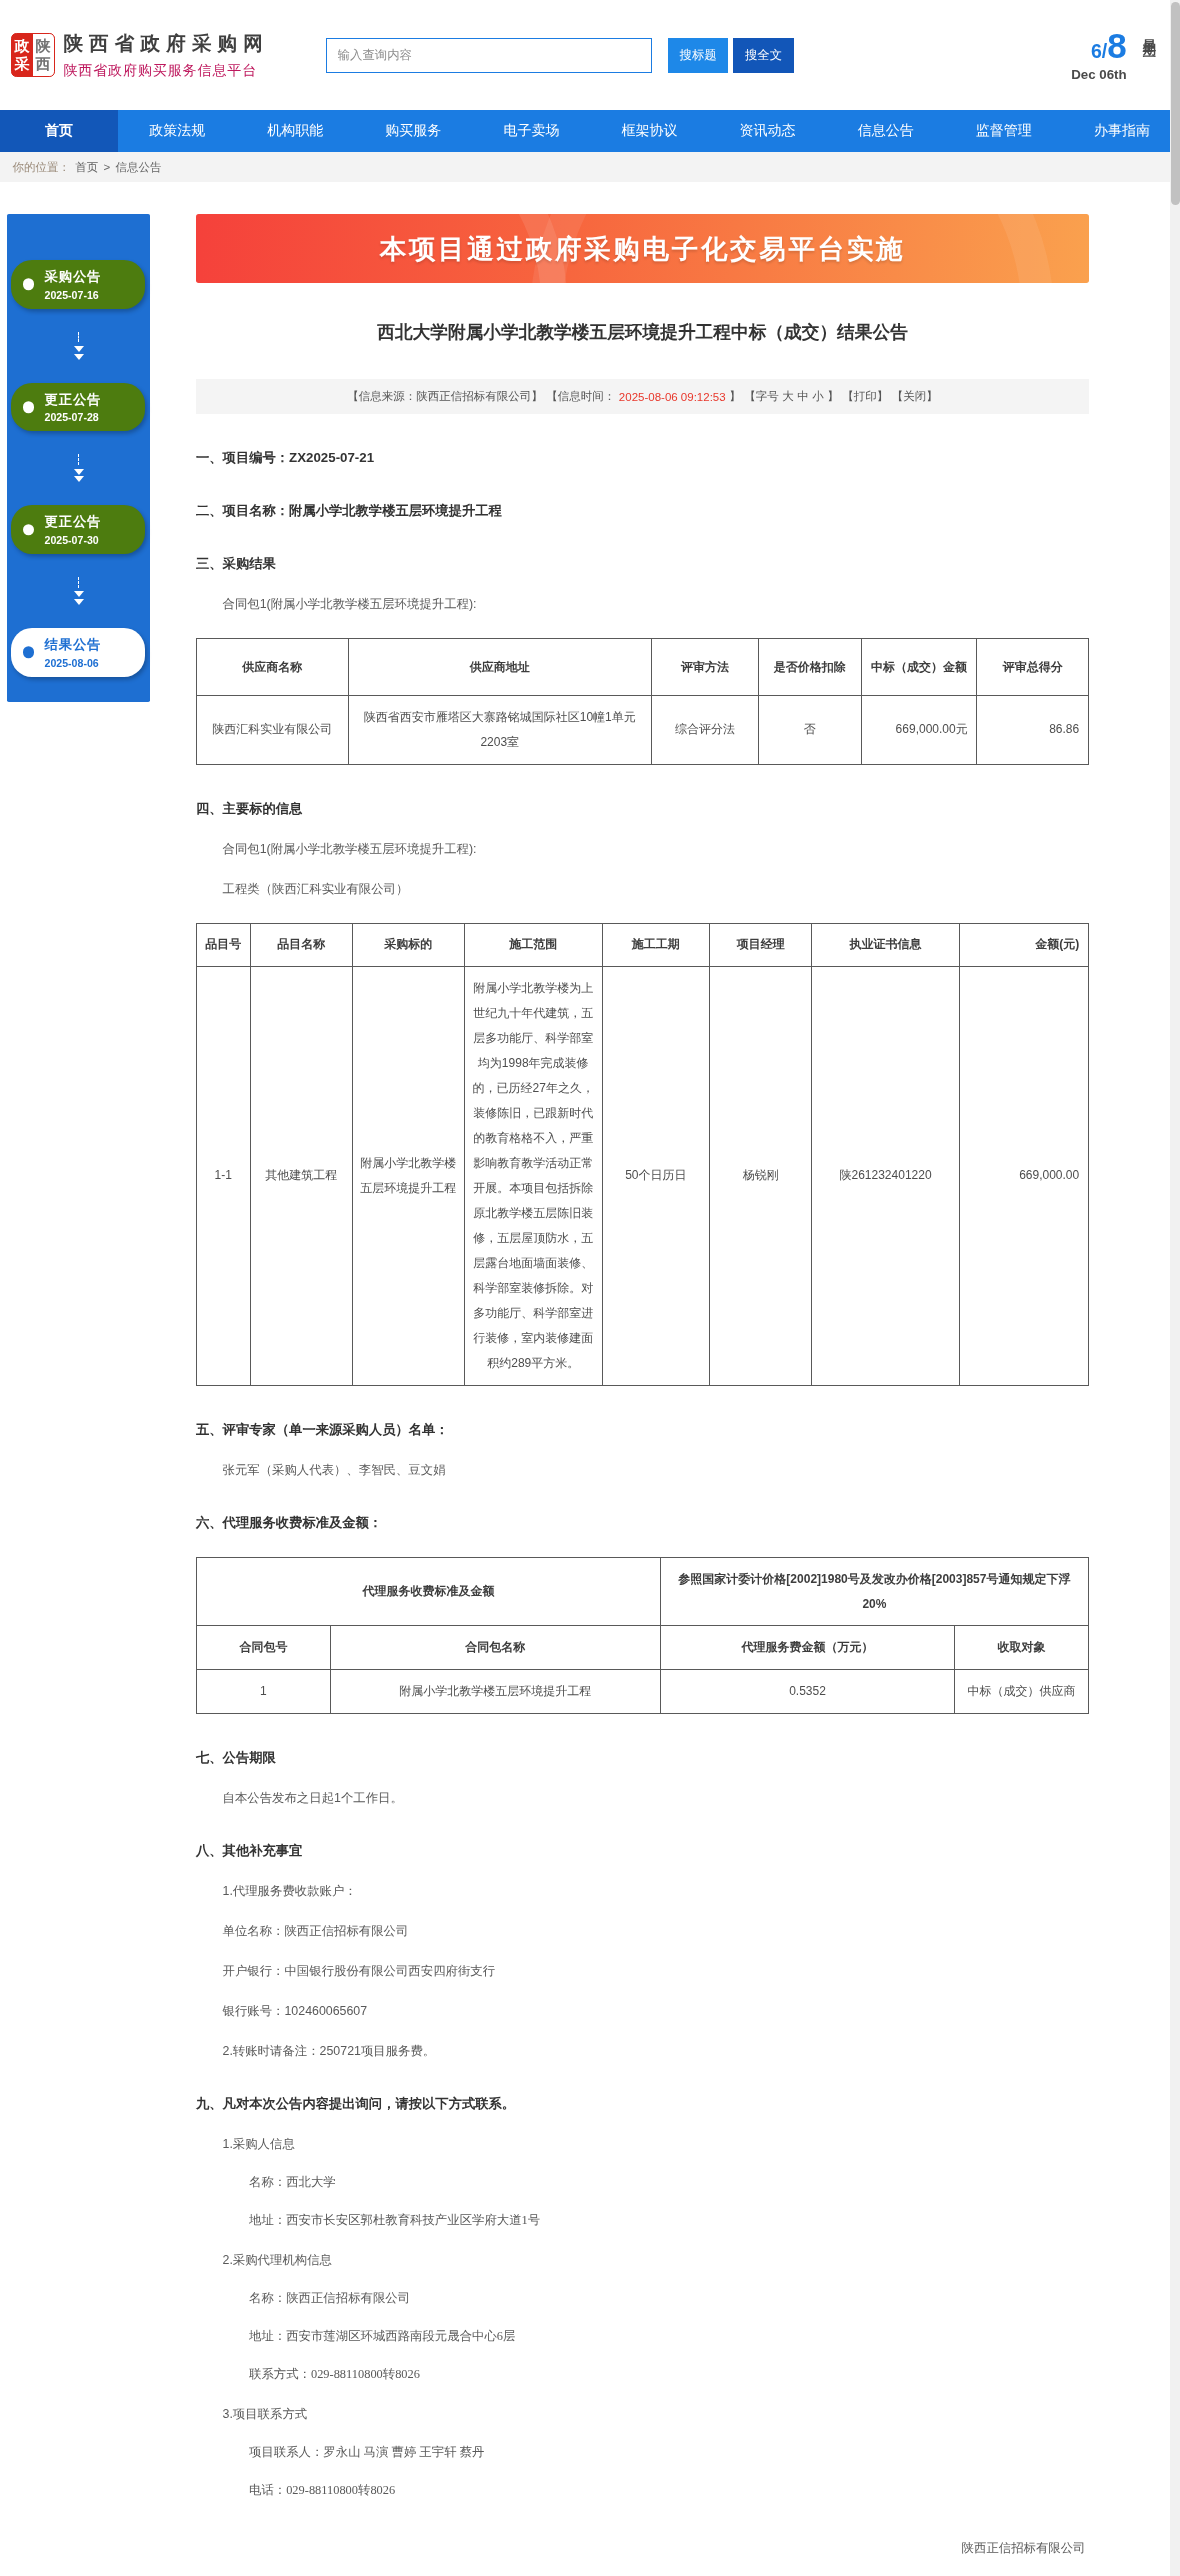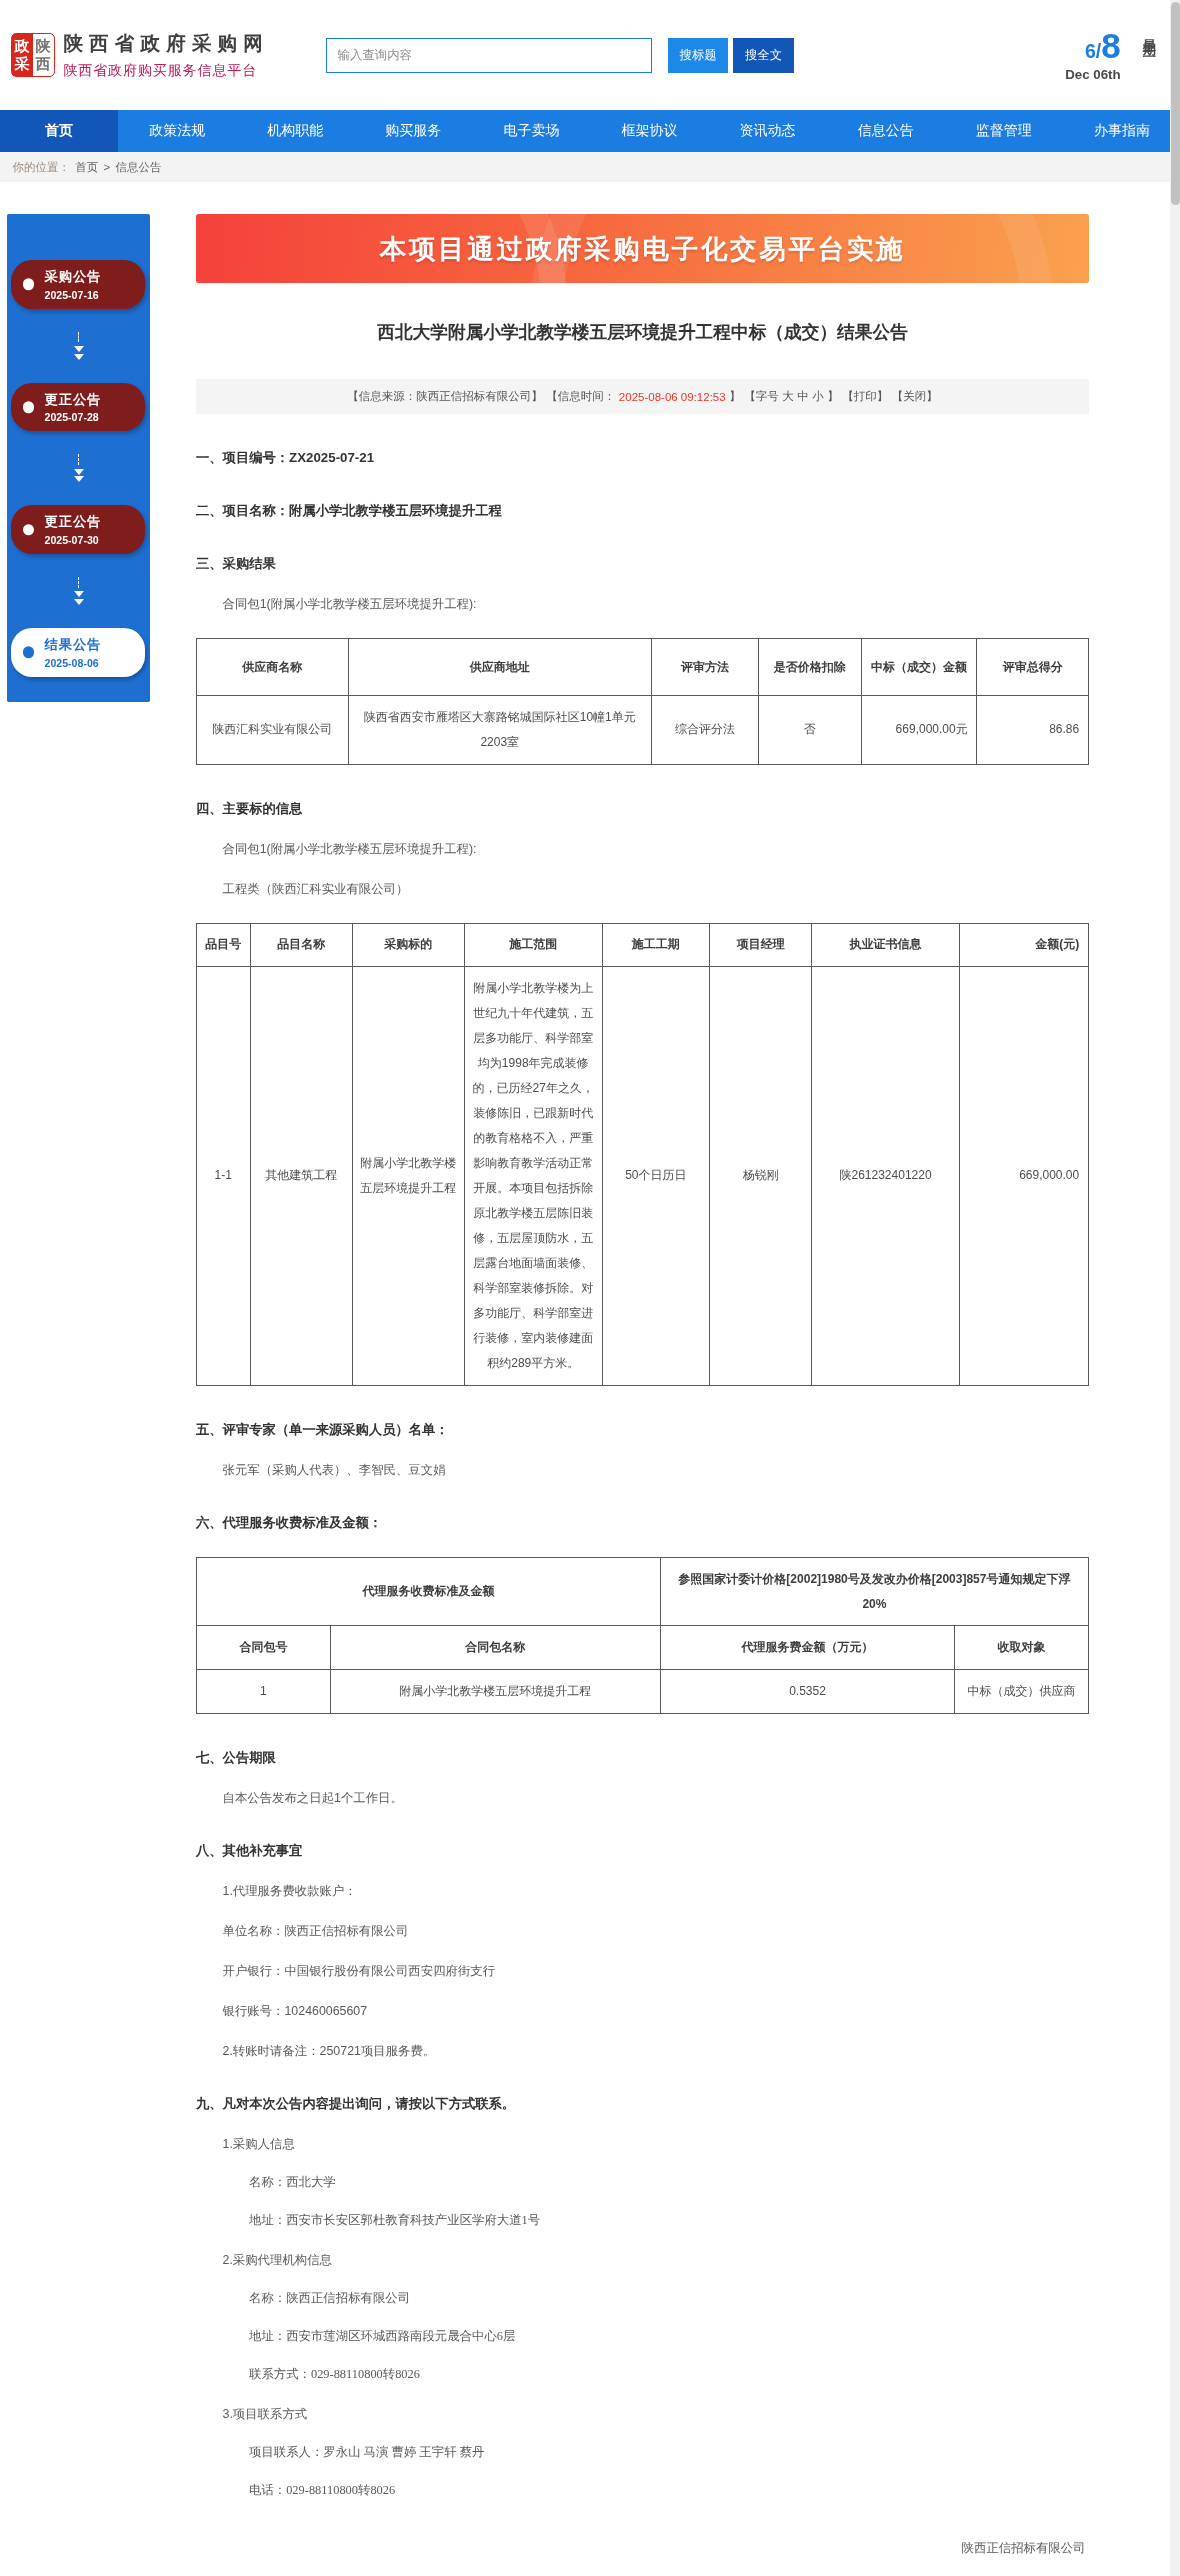--- a/index.html
+++ b/index.html
@@ -15,40 +15,40 @@
   .logo-col1 { width:50%; color:#fff; font-weight:bold; font-size:15px; line-height:1.25; text-align:center; padding-top:2.7px; }
   .logo-col2 { width:50%; background:#fff; color:#737373; font-weight:bold; font-size:15px; line-height:1.25; text-align:center; padding-top:2.7px; }
   .site-titles { margin-left:8.8px; }
   .site-title { font-size:19.5px; font-weight:bold; color:#3f3f3f; letter-spacing:6.2px; }
   .site-subtitle { font-size:14px; color:#be185d; margin-top:5.3px; letter-spacing:0.9px; }
   .search-wrap { margin-left:57px; display:flex; align-items:center; }
   .search-input { width:326px; height:35px; border:1.8px solid #1b7ce2; padding:0 10.6px; font-size:12.4px; color:#333; outline:none; }
   .search-input::placeholder { color:#8c8c8c; }
   .btn-search-title { height:35px; padding:0 11.5px; background:#1e88e8; color:#fff; font-size:12.4px; border:none; margin-left:16px; cursor:pointer; }
   .btn-search-full { height:35px; padding:0 11.5px; background:#1256b8; color:#fff; font-size:12.4px; border:none; margin-left:5.3px; cursor:pointer; }
-  .date-block { margin-left:auto; display:flex; align-items:flex-start; gap:18px; padding-right:14px; }
+  .date-block { margin-left:auto; display:flex; align-items:flex-start; gap:12px; padding-right:14px; }
   .date-nums { text-align:right; }
   .date-frac { color:#1b7ce2; font-weight:bold; line-height:1; }
   .date-frac .m { font-size:19.5px; }
   .date-frac .d { font-size:35px; }
   .date-en { font-size:13.3px; font-weight:bold; color:#4a4a4a; margin-top:3.5px; }
   .weekday { width:16px; font-size:13.3px; font-weight:bold; color:#4a4a4a; line-height:1.6; word-break:break-all; writing-mode:vertical-lr; letter-spacing:3.5px; }
   
   .nav-bar { height:42px; background:#1b7ce2; display:flex; align-items:stretch; }
   .nav-item { flex:1; display:flex; align-items:center; justify-content:center; color:#fff; font-size:14px; text-decoration:none; cursor:pointer; }
   .nav-item.active { background:#1257b8; font-weight:bold; }
   
   .crumb-bar { height:30px; background:#f3f3f3; display:flex; align-items:center; padding-left:12.4px; font-size:11.5px; }
   .crumb-prefix { color:#9b8b7a; }
   .crumb-link { color:#666; margin-left:5.3px; text-decoration:none; cursor:pointer; }
   .crumb-sep { color:#666; margin-left:5.3px; }
   
   .page-body { position:relative; padding-bottom:35px; }
   .timeline { position:absolute; left:7px; top:32px; width:143px; height:488px; background:#1e6fd2; border-radius:1.8px; padding:46px 0 0 0; }
-  .tl-item { position:relative; width:134px; margin:0 0 0 3.5px; background:#7f1d1d; border-radius:21px; padding:8px 8.8px 8px 34px; box-shadow:1.8px 2.7px 4.4px rgba(0,0,0,.25); cursor:pointer; }
+  .tl-item { position:relative; width:134px; margin:0 0 0 3.5px; background:#4d7c0f; border-radius:21px; padding:8px 8.8px 8px 34px; box-shadow:1.8px 2.7px 4.4px rgba(0,0,0,.25); cursor:pointer; }
   .tl-item .dot { position:absolute; left:12.4px; top:50%; transform:translateY(-50%); width:11.5px; height:11.5px; border-radius:50%; background:#fff; }
   .tl-label { color:#fff; font-size:13.3px; font-weight:bold; letter-spacing:0.9px; }
   .tl-date { color:#fff; font-size:10.6px; margin-top:2.7px; font-weight:bold; }
   .tl-item.active { background:#fff; }
   .tl-item.active .tl-label, .tl-item.active .tl-date { color:#1e6fd2; }
   .tl-item.active .dot { background:#1e6fd2; }
   .tl-arrow { display:flex; flex-direction:column; align-items:center; margin:23px 0; }
   .tl-arrow .dash { width:0; height:10.6px; border-left:1.8px dashed #fff; margin-bottom:1.8px; }
   .tl-arrow .tri { width:0; height:0; border:5.3px solid transparent; border-top:6.2px solid #fff; border-bottom:none; margin-top:1.8px; }
   .content { margin-left:196px; width:893px; padding-top:32px; }

